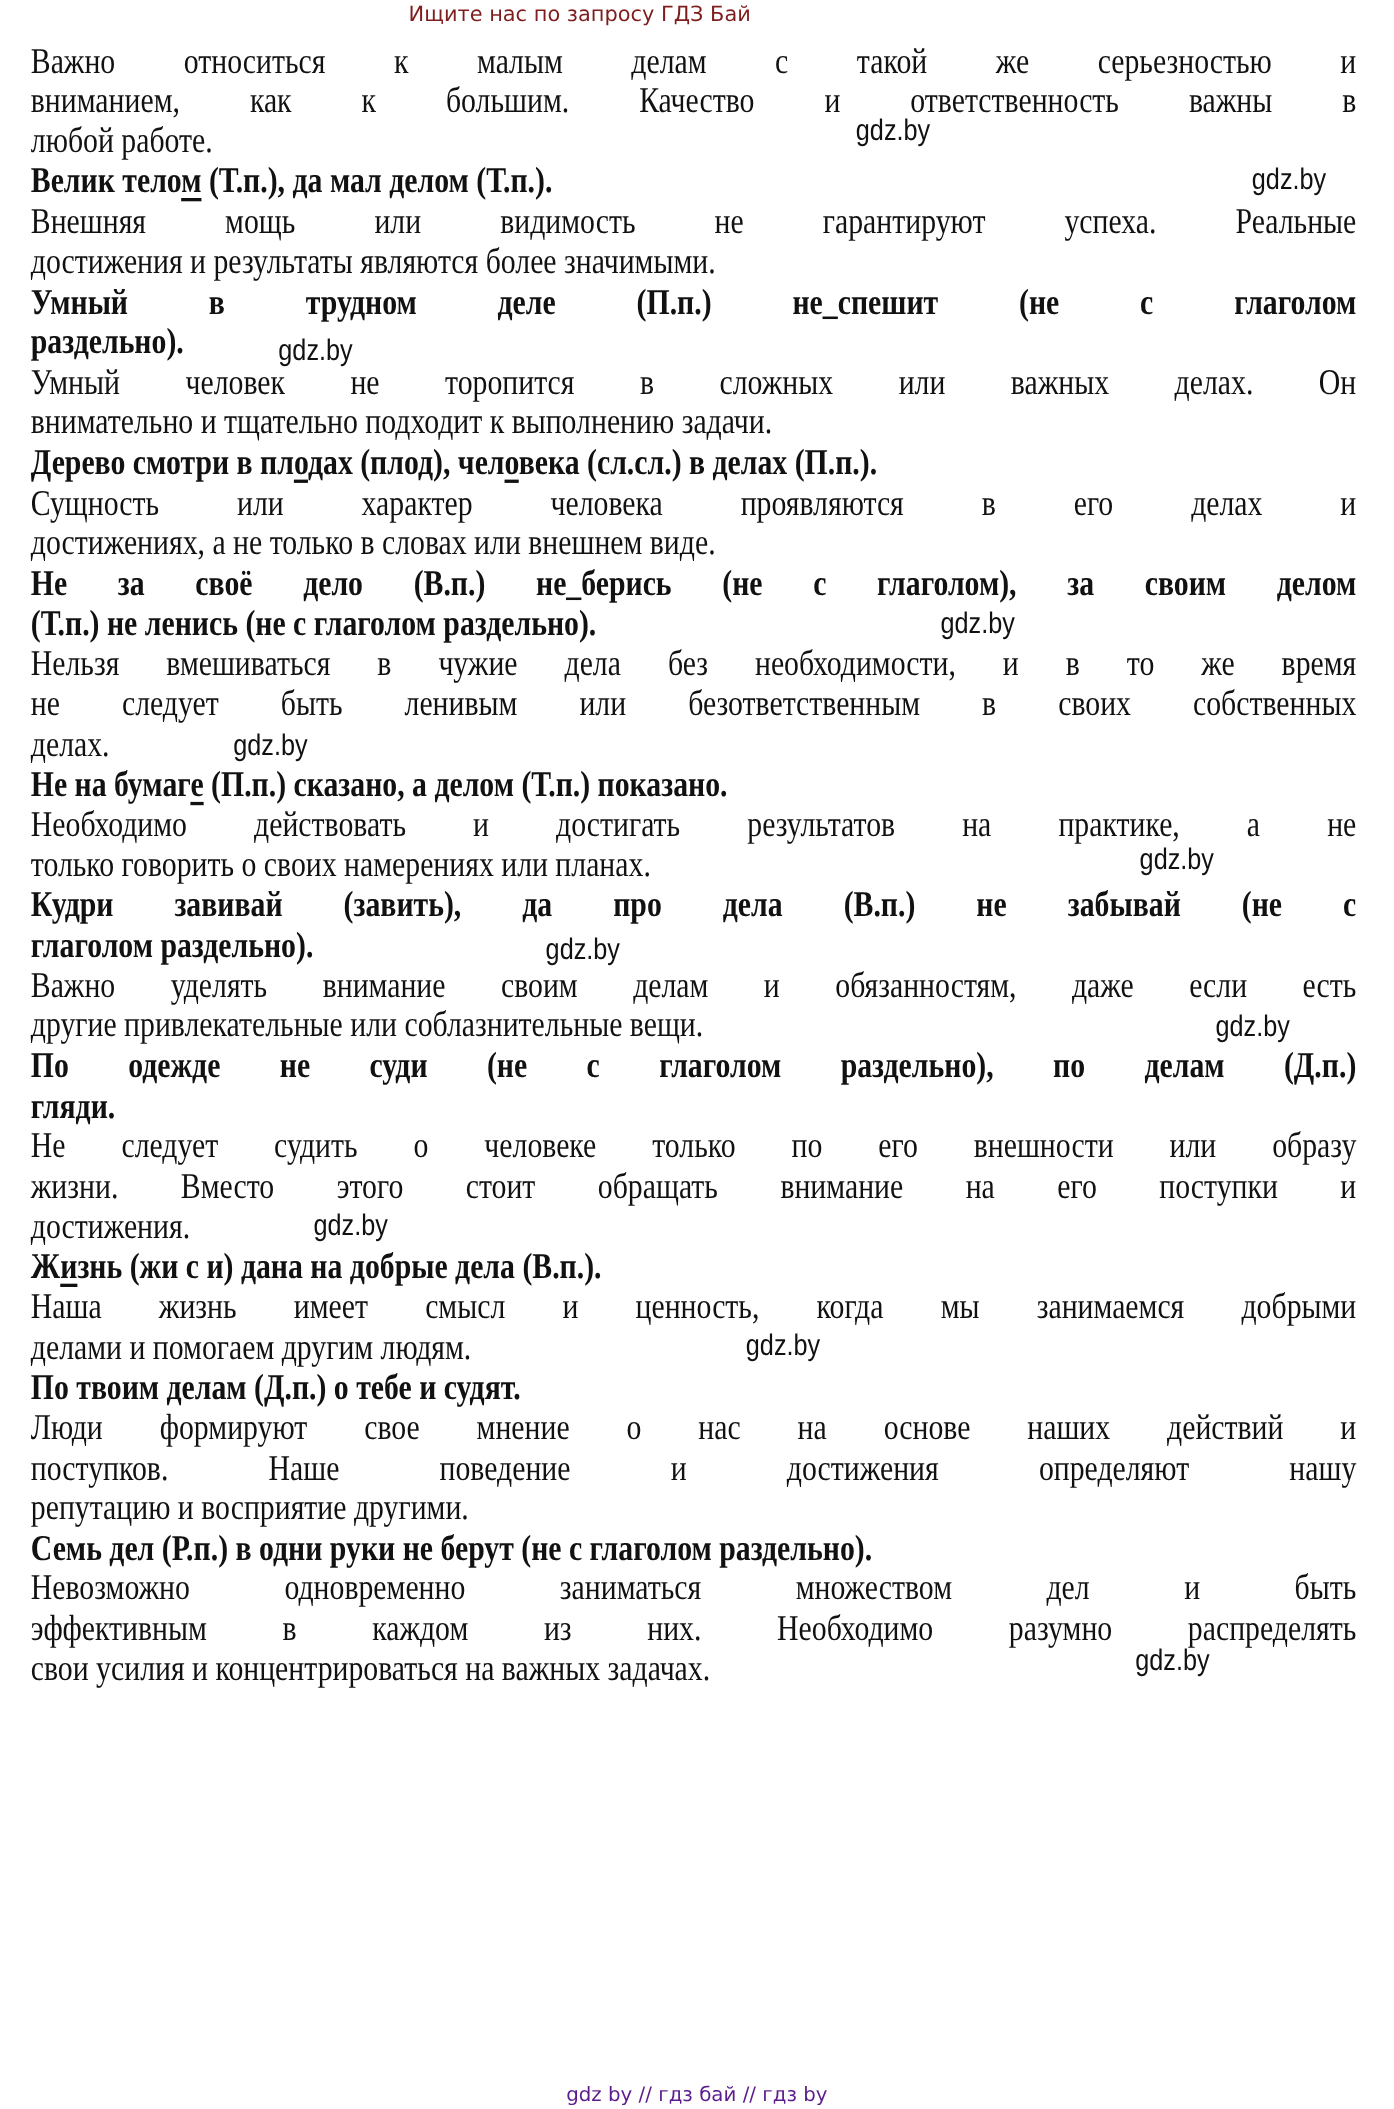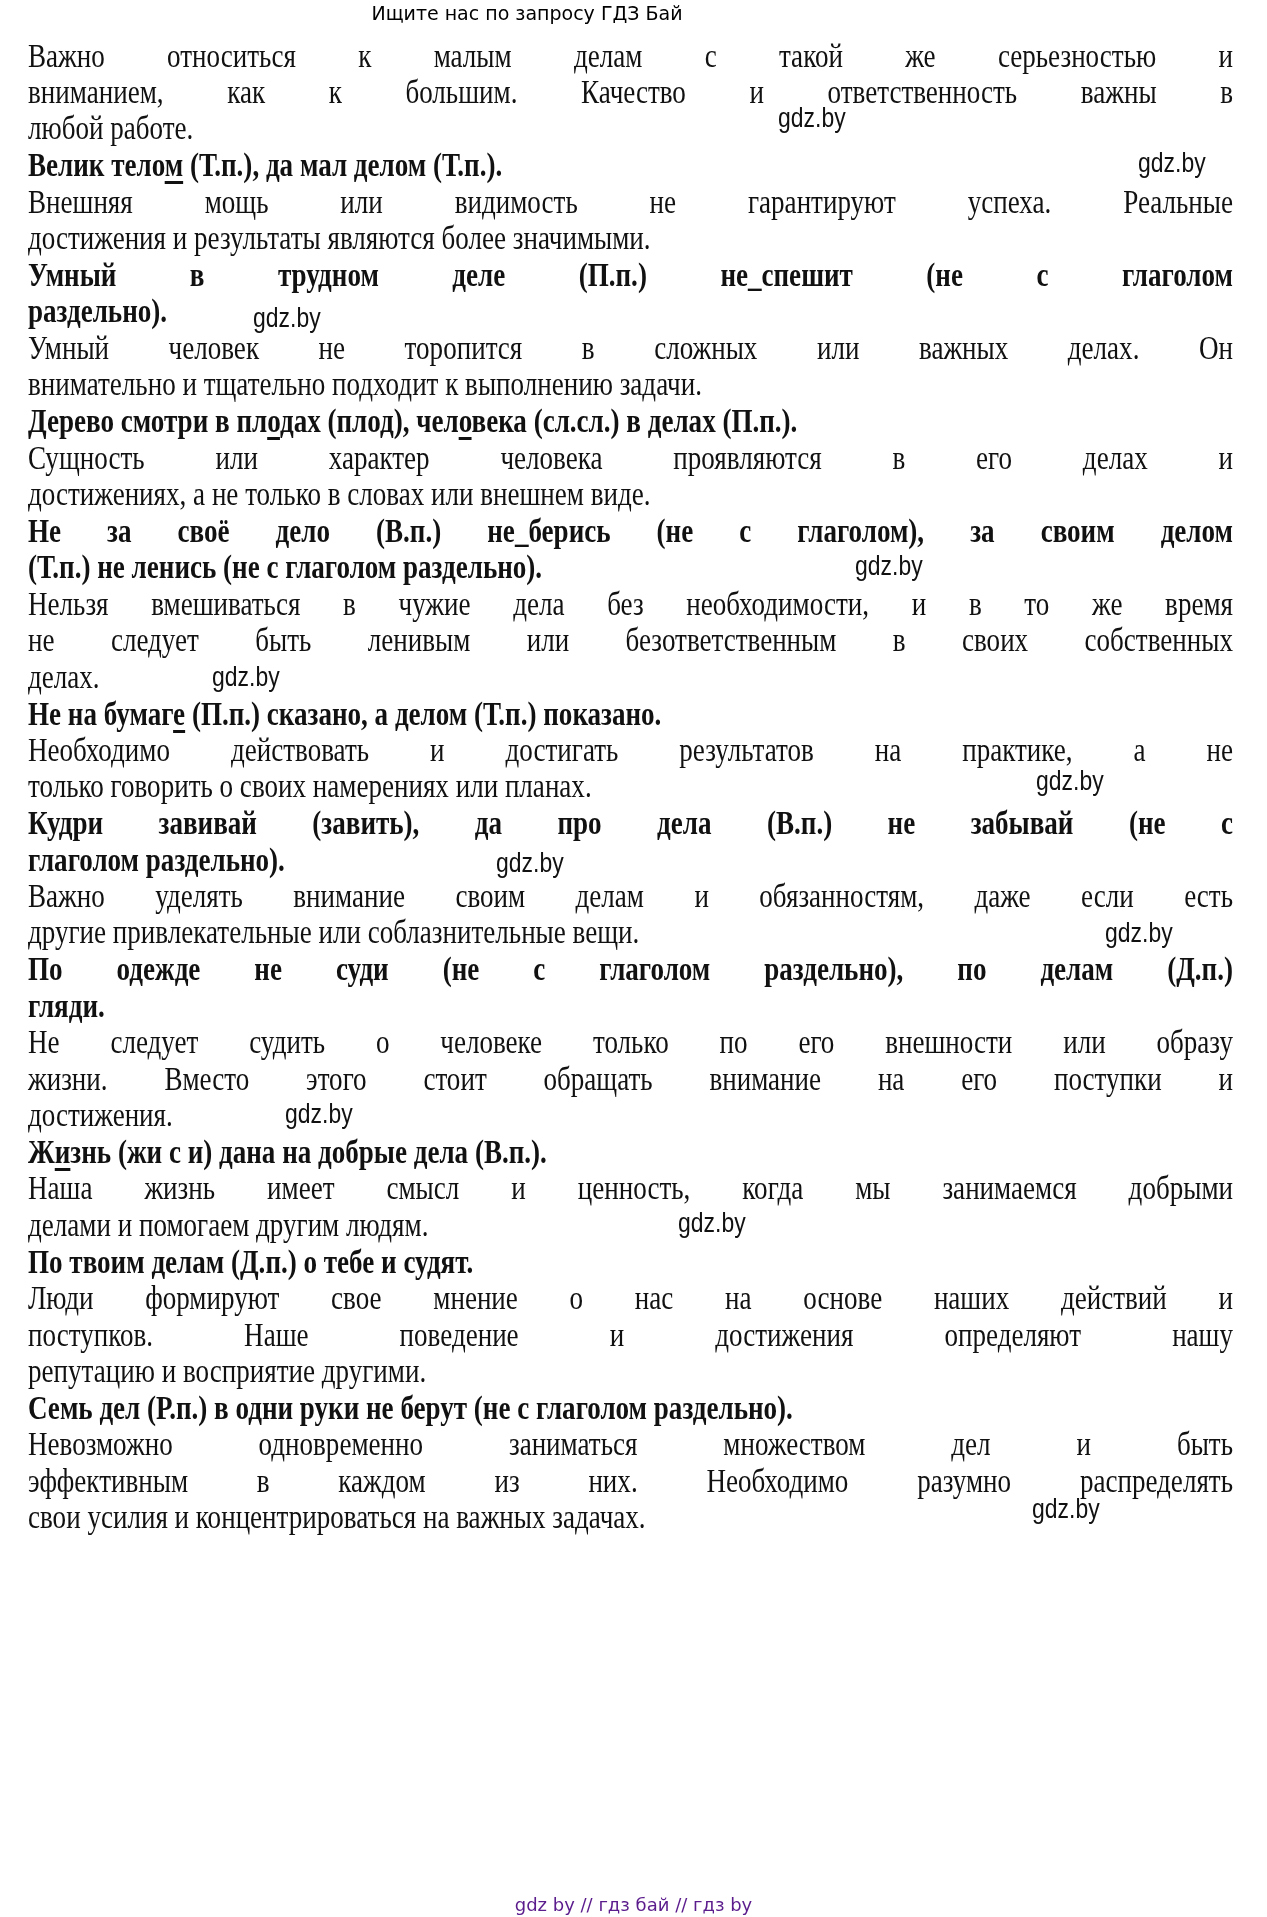--- a/index.html
+++ b/index.html
@@ -1,19 +1,19 @@
 <!DOCTYPE html>
 <html><head>
 <meta charset="utf-8">
 <style>
   html, body { margin:0; padding:0; background:#ffffff; }
   body { width:1267px; height:1917px; position:relative; overflow:hidden; }
   .header {
     position:absolute; top:0; left:0; width:1054px; text-align:center;
-    font-family:"DejaVu Sans", sans-serif; font-size:19px; color:#000000;
+    font-family:"DejaVu Sans", sans-serif; font-size:19px; color:#7f1d1d;
     line-height:26px;
   }
   .footer {
     position:absolute; top:1893px; left:0; width:1267px; text-align:center;
     font-family:"DejaVu Sans", sans-serif; font-size:18px; color:#5b1c8c;
     line-height:24px;
   }
   .wm {
     position:absolute; font-family:"Liberation Sans", sans-serif; font-weight:normal;
     font-size:27px; color:#111; line-height:30px;

